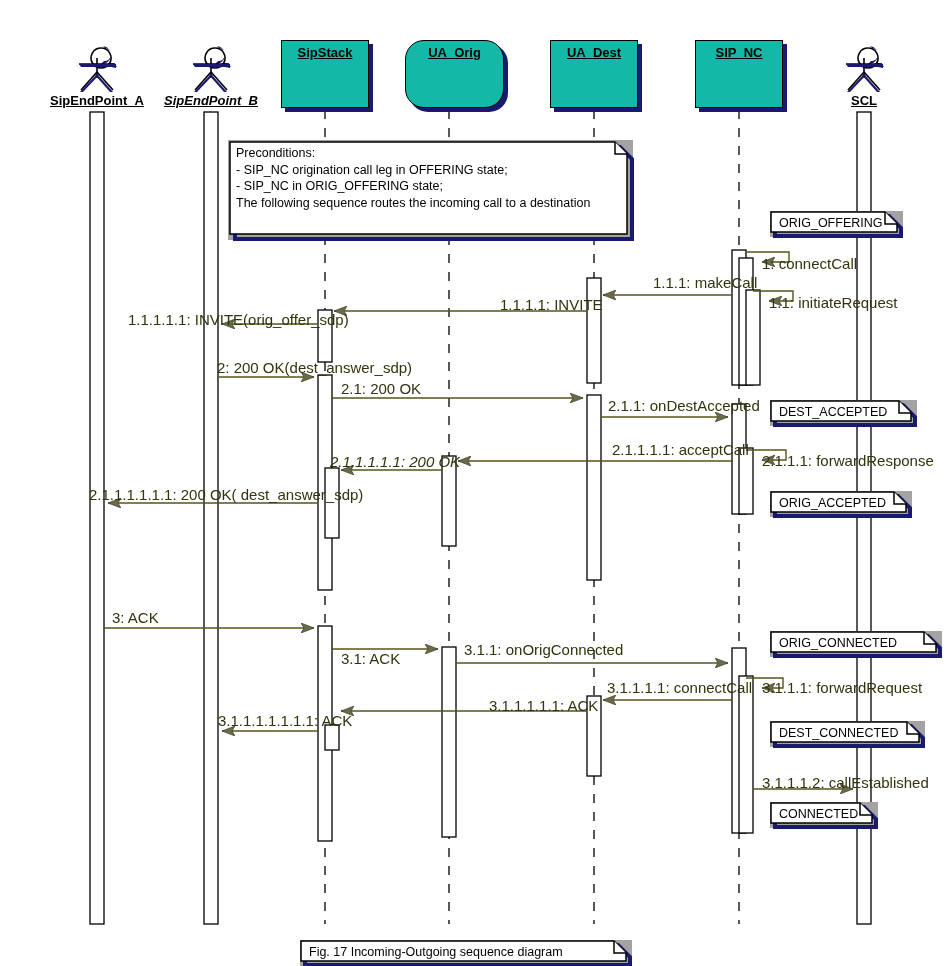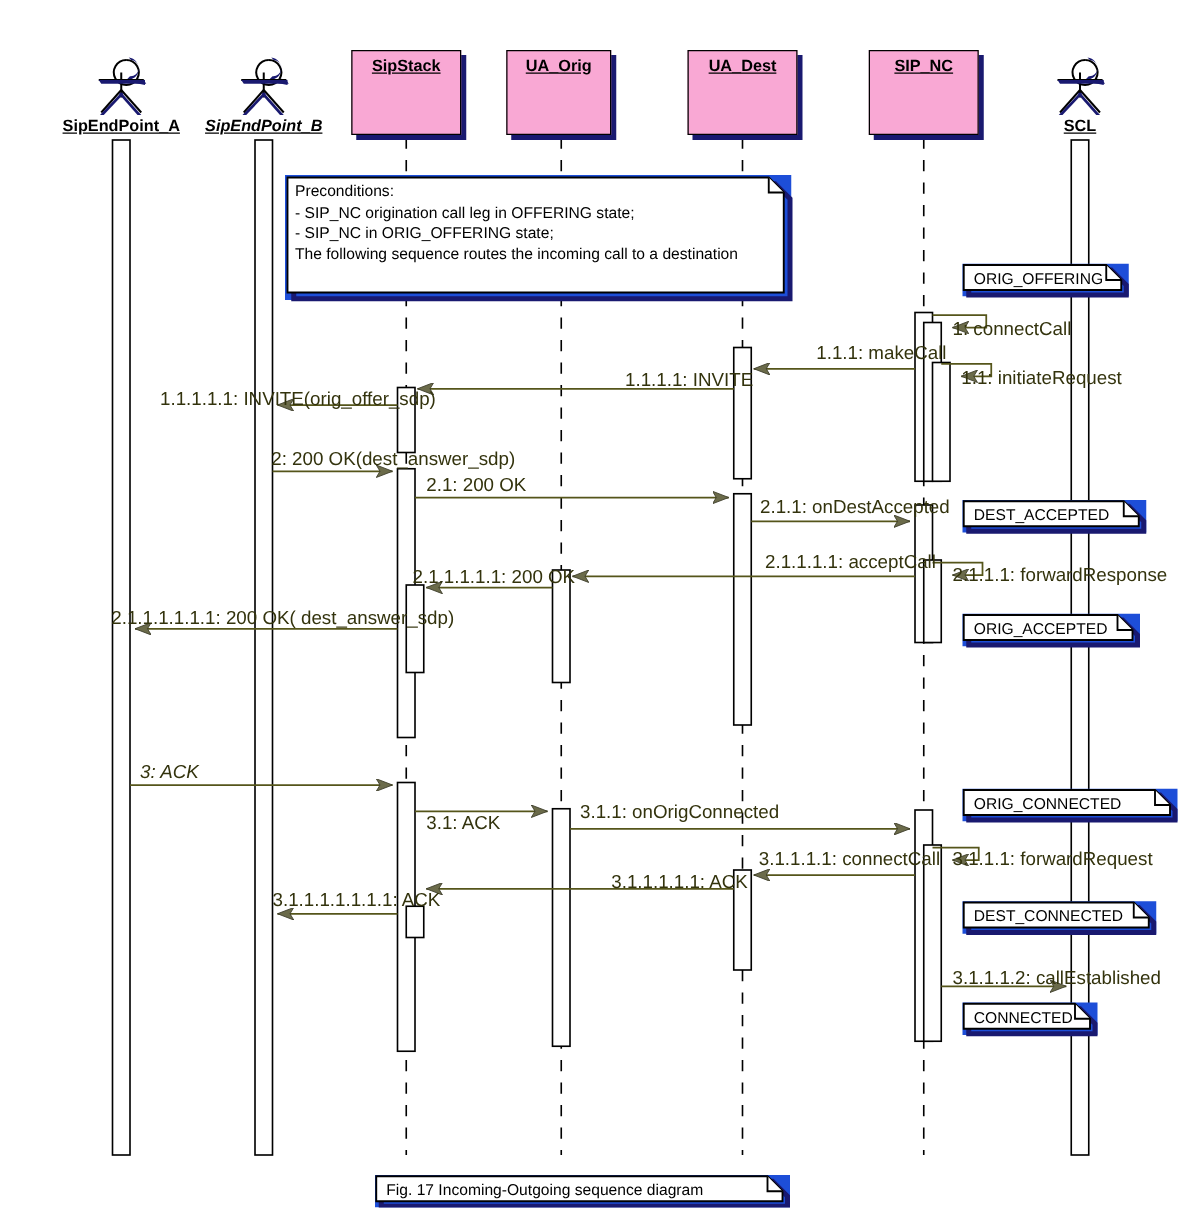--- a/index.html
+++ b/index.html
@@ -8,21 +8,21 @@
     font-family:"Liberation Sans", sans-serif;
     -webkit-font-smoothing:none;
   }
   #stage{position:absolute;left:0;top:0;width:951px;height:966px;}
   svg#diagram{position:absolute;left:0;top:0;width:951px;height:966px;display:block;}
 
   
   .pbox{
     position:absolute;
     border:1.5px solid #000;
-    background:#f9a8d4;
+    background:#14b8a6;
     box-sizing:border-box;
     box-shadow:4px 4px 0 0 #191970;
   }
   .pbox .ptitle{
     text-align:center;
     font-size:13px;
     font-weight:bold;
     color:#000;
     margin-top:4px;
     text-decoration:underline;
@@ -34,21 +34,21 @@
     font-size:13px;font-weight:bold;color:#000;
     text-decoration:underline;
     white-space:nowrap;
     text-align:center;
   }
 
   
   .note{
     position:absolute;
     box-sizing:border-box;
-    background:#1d4ed8;
+    background:#a3a3a3;
     font-size:12.5px;
     color:#000;
     white-space:pre;
     line-height:16.5px;
   }
   .note .ntext{position:absolute;left:8px;top:5px;}
   .note.small .ntext{left:9px;top:4px;}
   .note svg{position:absolute;left:0;top:0;overflow:visible;}
 
   
@@ -191,21 +191,21 @@
 
       <line x1="318" y1="731" x2="222" y2="731" marker-end="url(#ah-l)"></line>
 
       <line x1="753" y1="789" x2="853" y2="789" marker-end="url(#ah-r)"></line>
     </g>
   </svg>
 
   <div class="pbox" style="left:281px;top:40px;width:88px;height:68px;">
     <div class="ptitle">SipStack</div>
   </div>
-  <div class="pbox" style="left:405px;top:40px;width:84px;height:68px;">
+  <div class="pbox" style="left:405px;top:40px;width:99px;height:68px;border-radius:19px;">
     <div class="ptitle">UA_Orig</div>
   </div>
   <div class="pbox" style="left:550px;top:40px;width:88px;height:68px;">
     <div class="ptitle">UA_Dest</div>
   </div>
   <div class="pbox" style="left:695px;top:40px;width:88px;height:68px;">
     <div class="ptitle">SIP_NC</div>
   </div>
 
   <div class="actor-label" style="left:37px;top:93px;width:120px;">SipEndPoint_A</div>
@@ -282,23 +282,23 @@
   <div class="mlabel" style="left:762px;top:257px;">1: connectCall</div>
   <div class="mlabel" style="left:769px;top:296px;">1.1: initiateRequest</div>
   <div class="mlabel" style="left:653px;top:276px;">1.1.1: makeCall</div>
   <div class="mlabel" style="left:500px;top:298px;">1.1.1.1: INVITE</div>
   <div class="mlabel" style="left:128px;top:313px;">1.1.1.1.1: INVITE(orig_offer_sdp)</div>
   <div class="mlabel" style="left:217px;top:361px;">2: 200 OK(dest_answer_sdp)</div>
   <div class="mlabel" style="left:341px;top:382px;">2.1: 200 OK</div>
   <div class="mlabel" style="left:608px;top:399px;">2.1.1: onDestAccepted</div>
   <div class="mlabel" style="left:762px;top:454px;">2.1.1.1: forwardResponse</div>
   <div class="mlabel" style="left:612px;top:443px;">2.1.1.1.1: acceptCall</div>
-  <div class="mlabel" style="left:330px;top:455px;">2.1.1.1.1.1: 200 OK</div>
+  <div class="mlabel" style="left:330px;top:455px;font-style:italic;">2.1.1.1.1.1: 200 OK</div>
   <div class="mlabel" style="left:89px;top:488px;">2.1.1.1.1.1.1: 200 OK( dest_answer_sdp)</div>
-  <div class="mlabel" style="left:112px;top:611px;font-style:italic;">3: ACK</div>
+  <div class="mlabel" style="left:112px;top:611px;">3: ACK</div>
   <div class="mlabel" style="left:341px;top:624px;margin-top:28px;">3.1: ACK</div>
   <div class="mlabel" style="left:464px;top:643px;">3.1.1: onOrigConnected</div>
   <div class="mlabel" style="left:762px;top:681px;">3.1.1.1: forwardRequest</div>
   <div class="mlabel" style="left:607px;top:681px;">3.1.1.1.1: connectCall</div>
   <div class="mlabel" style="left:489px;top:699px;">3.1.1.1.1.1: ACK</div>
   <div class="mlabel" style="left:218px;top:714px;">3.1.1.1.1.1.1.1: ACK</div>
   <div class="mlabel" style="left:762px;top:776px;">3.1.1.1.2: callEstablished</div>
 
   <div class="note small" style="left:300px;top:940px;width:332px;height:26px;">
     <svg width="332" height="26" viewBox="0 0 332 26">

